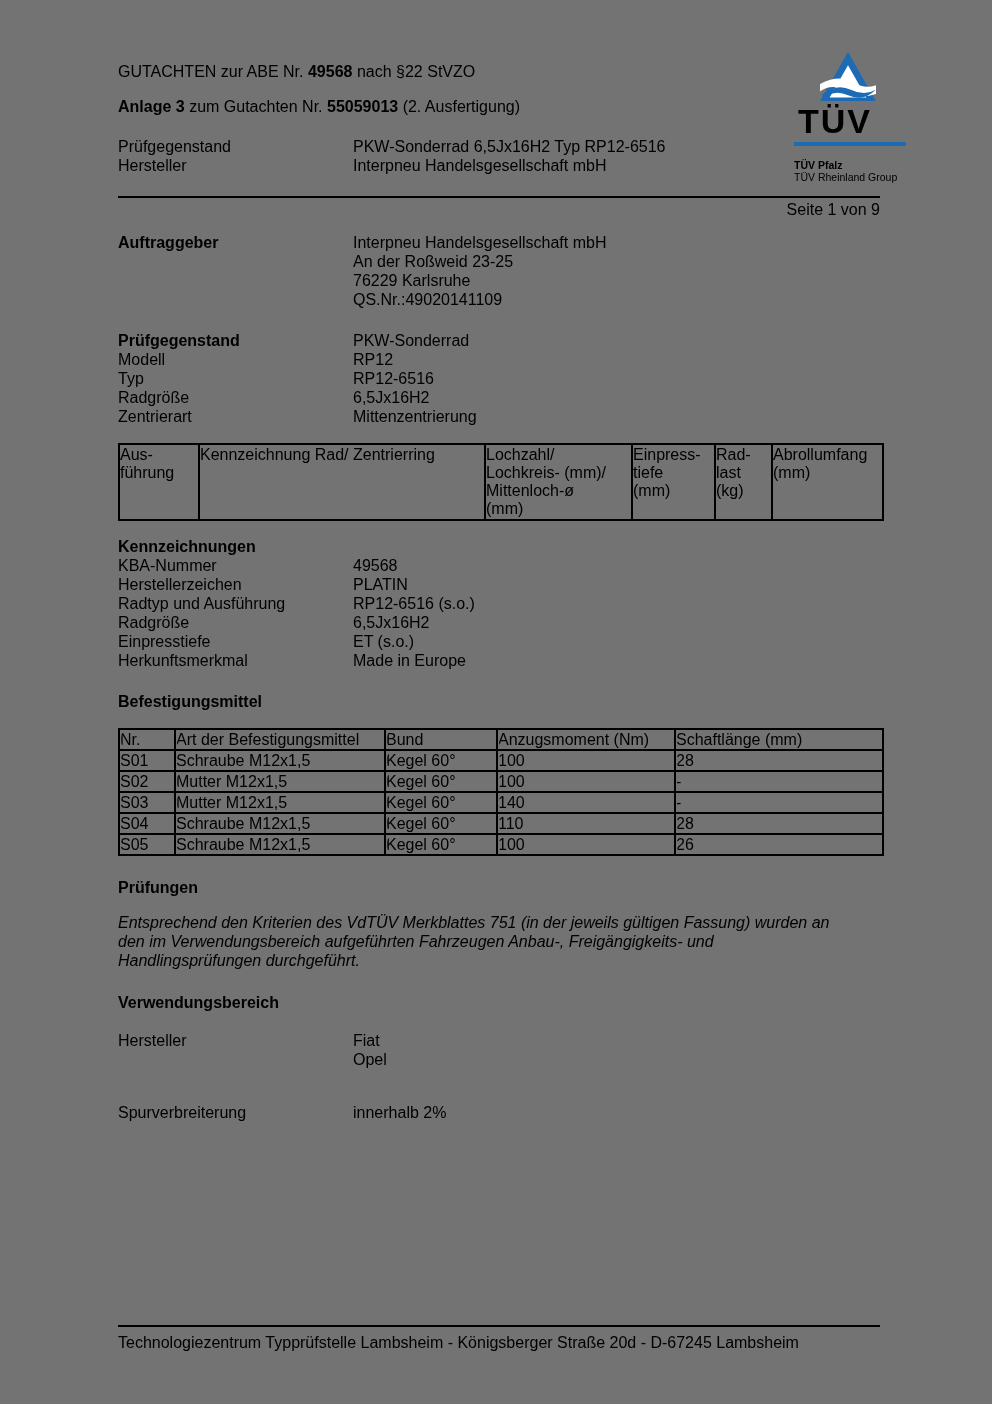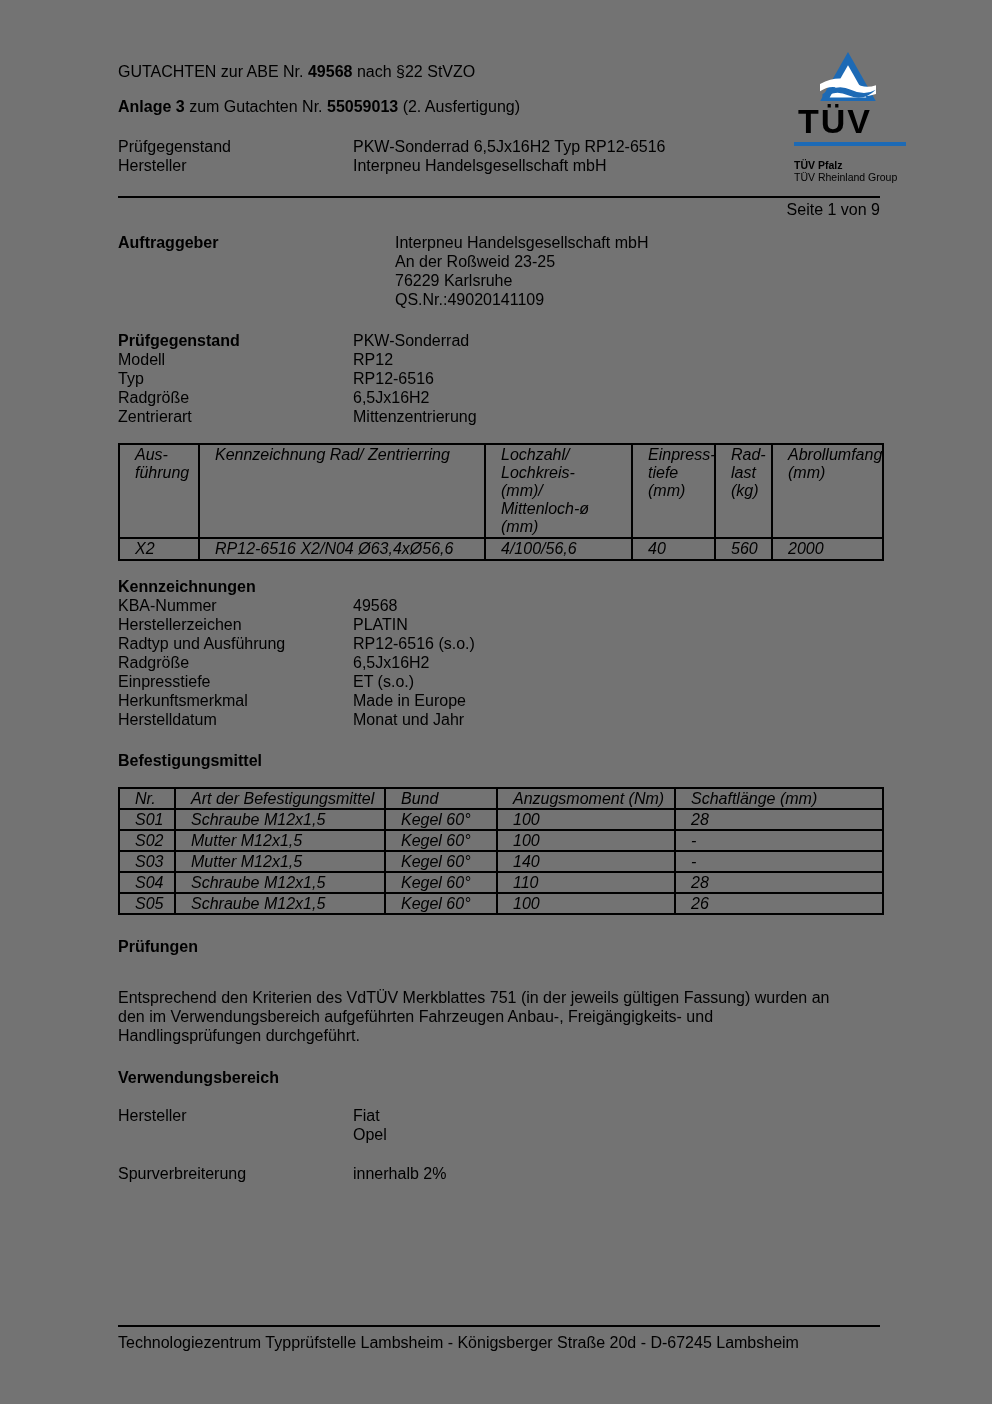--- a/index.html
+++ b/index.html
@@ -15,41 +15,40 @@
   }
   .content{position:absolute;left:118px;top:0;width:762px;padding-top:62px;}
   .b{font-weight:bold;}
   .title2{margin-top:16px;}
   .head-rows{margin-top:21px;}
   .row{display:flex;}
   .lbl{width:235px;flex:none;}
   .val{flex:1;}
   .rule1{margin-top:21px;border-top:2px solid #000;height:0;}
   .seite{margin-top:2px;text-align:right;}
-  .auftraggeber{margin-top:14px;gap:42px;}
+  .auftraggeber{margin-top:14px;}
   .pruefgegenstand{margin-top:22px;}
   table{border-collapse:collapse;table-layout:fixed;width:766px;margin-top:17px;}
   th,td{
     border:2px solid #000;
-    padding:1px 15px;
+    padding:1px 0;
     text-align:left;
     vertical-align:top;
     font-weight:normal;
     line-height:18px;
     white-space:pre-line;
     overflow:hidden;
-    font-style:italic;
   }
   .t2 th,.t2 td{line-height:17px;white-space:nowrap;border-radius:8px;}
   .sect-heading{margin-top:16px;font-weight:bold;}
   .heading-gap{margin-top:22px;}
-  .para{margin-top:32px;}
+  .para{margin-top:16px;font-style:italic;}
   .verw-heading{margin-top:23px;}
   .hersteller-block{margin-top:19px;}
-  .spur-row{margin-top:20px;}
+  .spur-row{margin-top:34px;}
   .footer{
     position:absolute;left:118px;top:1325px;width:762px;
     border-top:2px solid #000;
     padding-top:6px;
   }
   
   .logo{position:absolute;left:794px;top:52px;width:118px;}
   .logo .tri{display:block;margin-left:26px;}
   .logo .tuv-word{
     font-weight:bold;font-size:34px;line-height:34px;letter-spacing:2px;
@@ -146,28 +145,20 @@
 (mm)</th>
         <th>Einpress-
 tiefe
 (mm)</th>
         <th>Rad-
 last
 (kg)</th>
         <th>Abrollumfang
 (mm)</th>
       </tr>
-      <tr>
-        <td>X2</td>
-        <td>RP12-6516 X2/N04 Ø63,4xØ56,6</td>
-        <td>4/100/56,6</td>
-        <td>40</td>
-        <td>560</td>
-        <td>2000</td>
-      </tr>
     </tbody>
       </table>
 
     <div class="sect-heading">Kennzeichnungen</div>
     <div>
       <div class="row">
         <div class="lbl">KBA-Nummer</div>
         <div class="val">49568</div>
       </div>
       <div class="row">
@@ -182,24 +173,20 @@
         <div class="lbl">Radgröße</div>
         <div class="val">6,5Jx16H2</div>
       </div>
       <div class="row">
         <div class="lbl">Einpresstiefe</div>
         <div class="val">ET (s.o.)</div>
       </div>
       <div class="row">
         <div class="lbl">Herkunftsmerkmal</div>
         <div class="val">Made in Europe</div>
-      </div>
-      <div class="row">
-        <div class="lbl">Herstelldatum</div>
-        <div class="val">Monat und Jahr</div>
       </div>
     </div>
 
     <div class="sect-heading heading-gap">Befestigungsmittel</div>
     <table class="t2">
       <colgroup>
         <col style="width:56px">
           <col style="width:210px">
           <col style="width:112px">
         <col style="width:178px">

